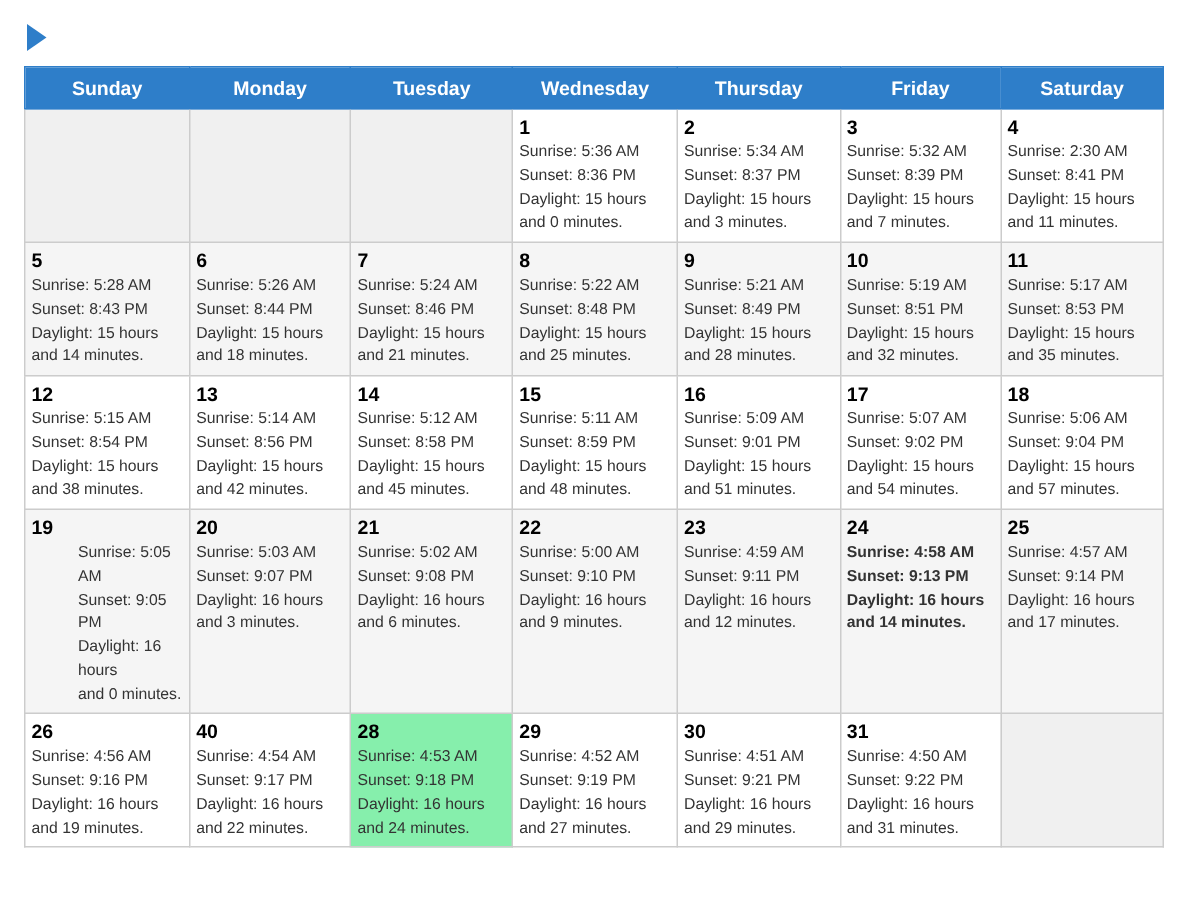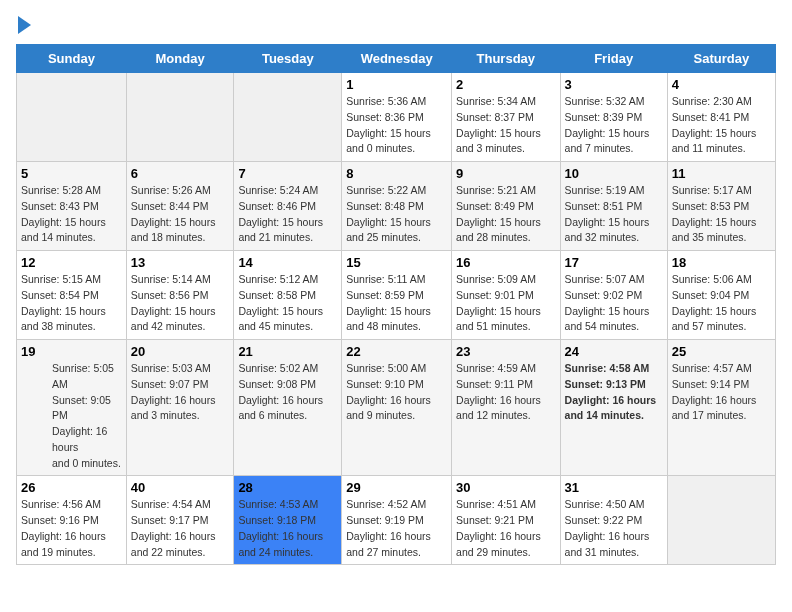--- a/index.html
+++ b/index.html
@@ -319,21 +319,21 @@
 Daylight: 16 hours
 and 19 minutes.</div>
         </td>
         <td style="background: rgb(255, 255, 255);">
           <span class="day-number">40</span>
           <div class="day-info" style="white-space: pre-line;">Sunrise: 4:54 AM
 Sunset: 9:17 PM
 Daylight: 16 hours
 and 22 minutes.</div>
         </td>
-        <td style="background: #3b82f6;">
+        <td style="background: #86efac;">
           <span class="day-number">28</span>
           <div class="day-info" style="white-space: pre-line;">Sunrise: 4:53 AM
 Sunset: 9:18 PM
 Daylight: 16 hours
 and 24 minutes.</div>
         </td>
         <td style="background: rgb(255, 255, 255);">
           <span class="day-number">29</span>
           <div class="day-info" style="white-space: pre-line;">Sunrise: 4:52 AM
 Sunset: 9:19 PM

